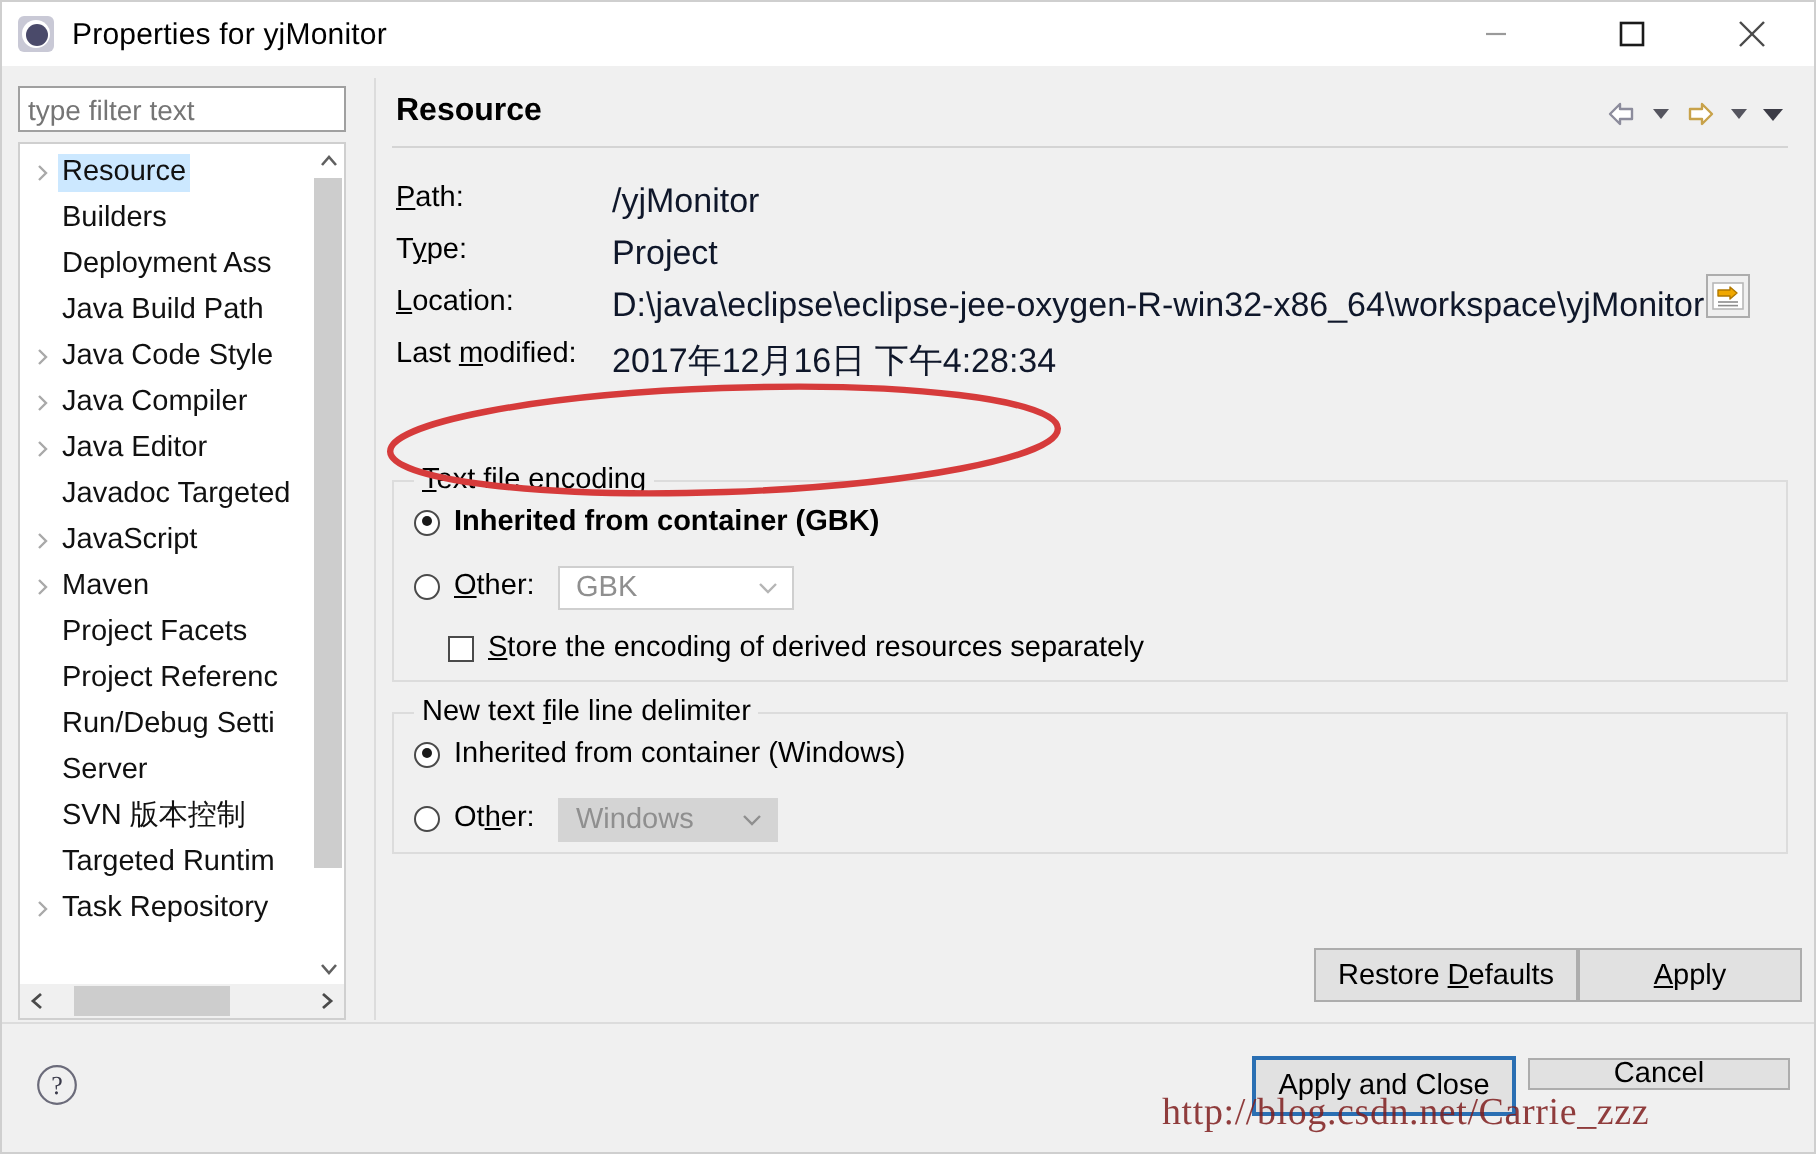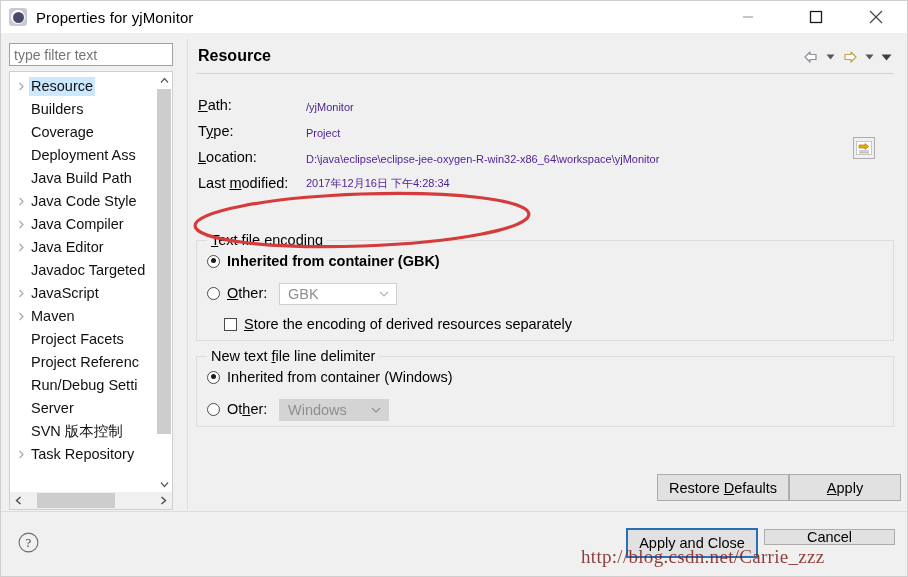--- a/index.html
+++ b/index.html
@@ -207,32 +207,32 @@
     width: 698px; height: 1px;
     background: #d4d4d4;
   }
 
   
   .info-row {
     position: absolute;
     left: 10px;
     height: 22px;
     display: flex;
-    align-items: flex-end;
+    align-items: flex-start;
     white-space: nowrap;
   }
   .info-label {
     font-size: 14.5px;
     color: #000000;
     width: 108px;
     flex: none;
   }
   .info-value {
-    font-size: 11px;
-    color: #4c1d95;
+    font-size: 17px;
+    color: #0f172a;
   }
   .ul { text-decoration: underline; }
 
   #loc-btn {
     position: absolute;
     left: 665px; top: 98px;
     width: 22px; height: 22px;
     background: #f0f0f0;
     border: 1px solid #adadad;
     display: flex; align-items: center; justify-content: center;
@@ -425,24 +425,20 @@
             </svg>
         </span>
         <span class="tree-label">Resource</span>
       </div>
 
       <div class="tree-item">
         <span class="tree-arrow"></span>
         <span class="tree-label">Builders</span>
       </div>
 
-      <div class="tree-item">
-        <span class="tree-arrow"></span>
-        <span class="tree-label">Coverage</span>
-      </div>
 
       <div class="tree-item">
         <span class="tree-arrow"></span>
         <span class="tree-label">Deployment Ass</span>
       </div>
 
       <div class="tree-item">
         <span class="tree-arrow"></span>
         <span class="tree-label">Java Build Path</span>
       </div>
@@ -515,20 +511,24 @@
       <div class="tree-item">
         <span class="tree-arrow"></span>
         <span class="tree-label">Server</span>
       </div>
 
       <div class="tree-item">
         <span class="tree-arrow"></span>
         <span class="tree-label">SVN 版本控制</span>
       </div>
 
+      <div class="tree-item">
+        <span class="tree-arrow"></span>
+        <span class="tree-label">Targeted Runtim</span>
+      </div>
 
       <div class="tree-item">
         <span class="tree-arrow">
           <svg width="7" height="9" viewBox="0 0 7 9">
               <polyline points="1.5,1 5,4.5 1.5,8" fill="none" stroke="#a9a9a9" stroke-width="1.2"></polyline>
             </svg>
         </span>
         <span class="tree-label">Task Repository</span>
       </div>
     </div>

